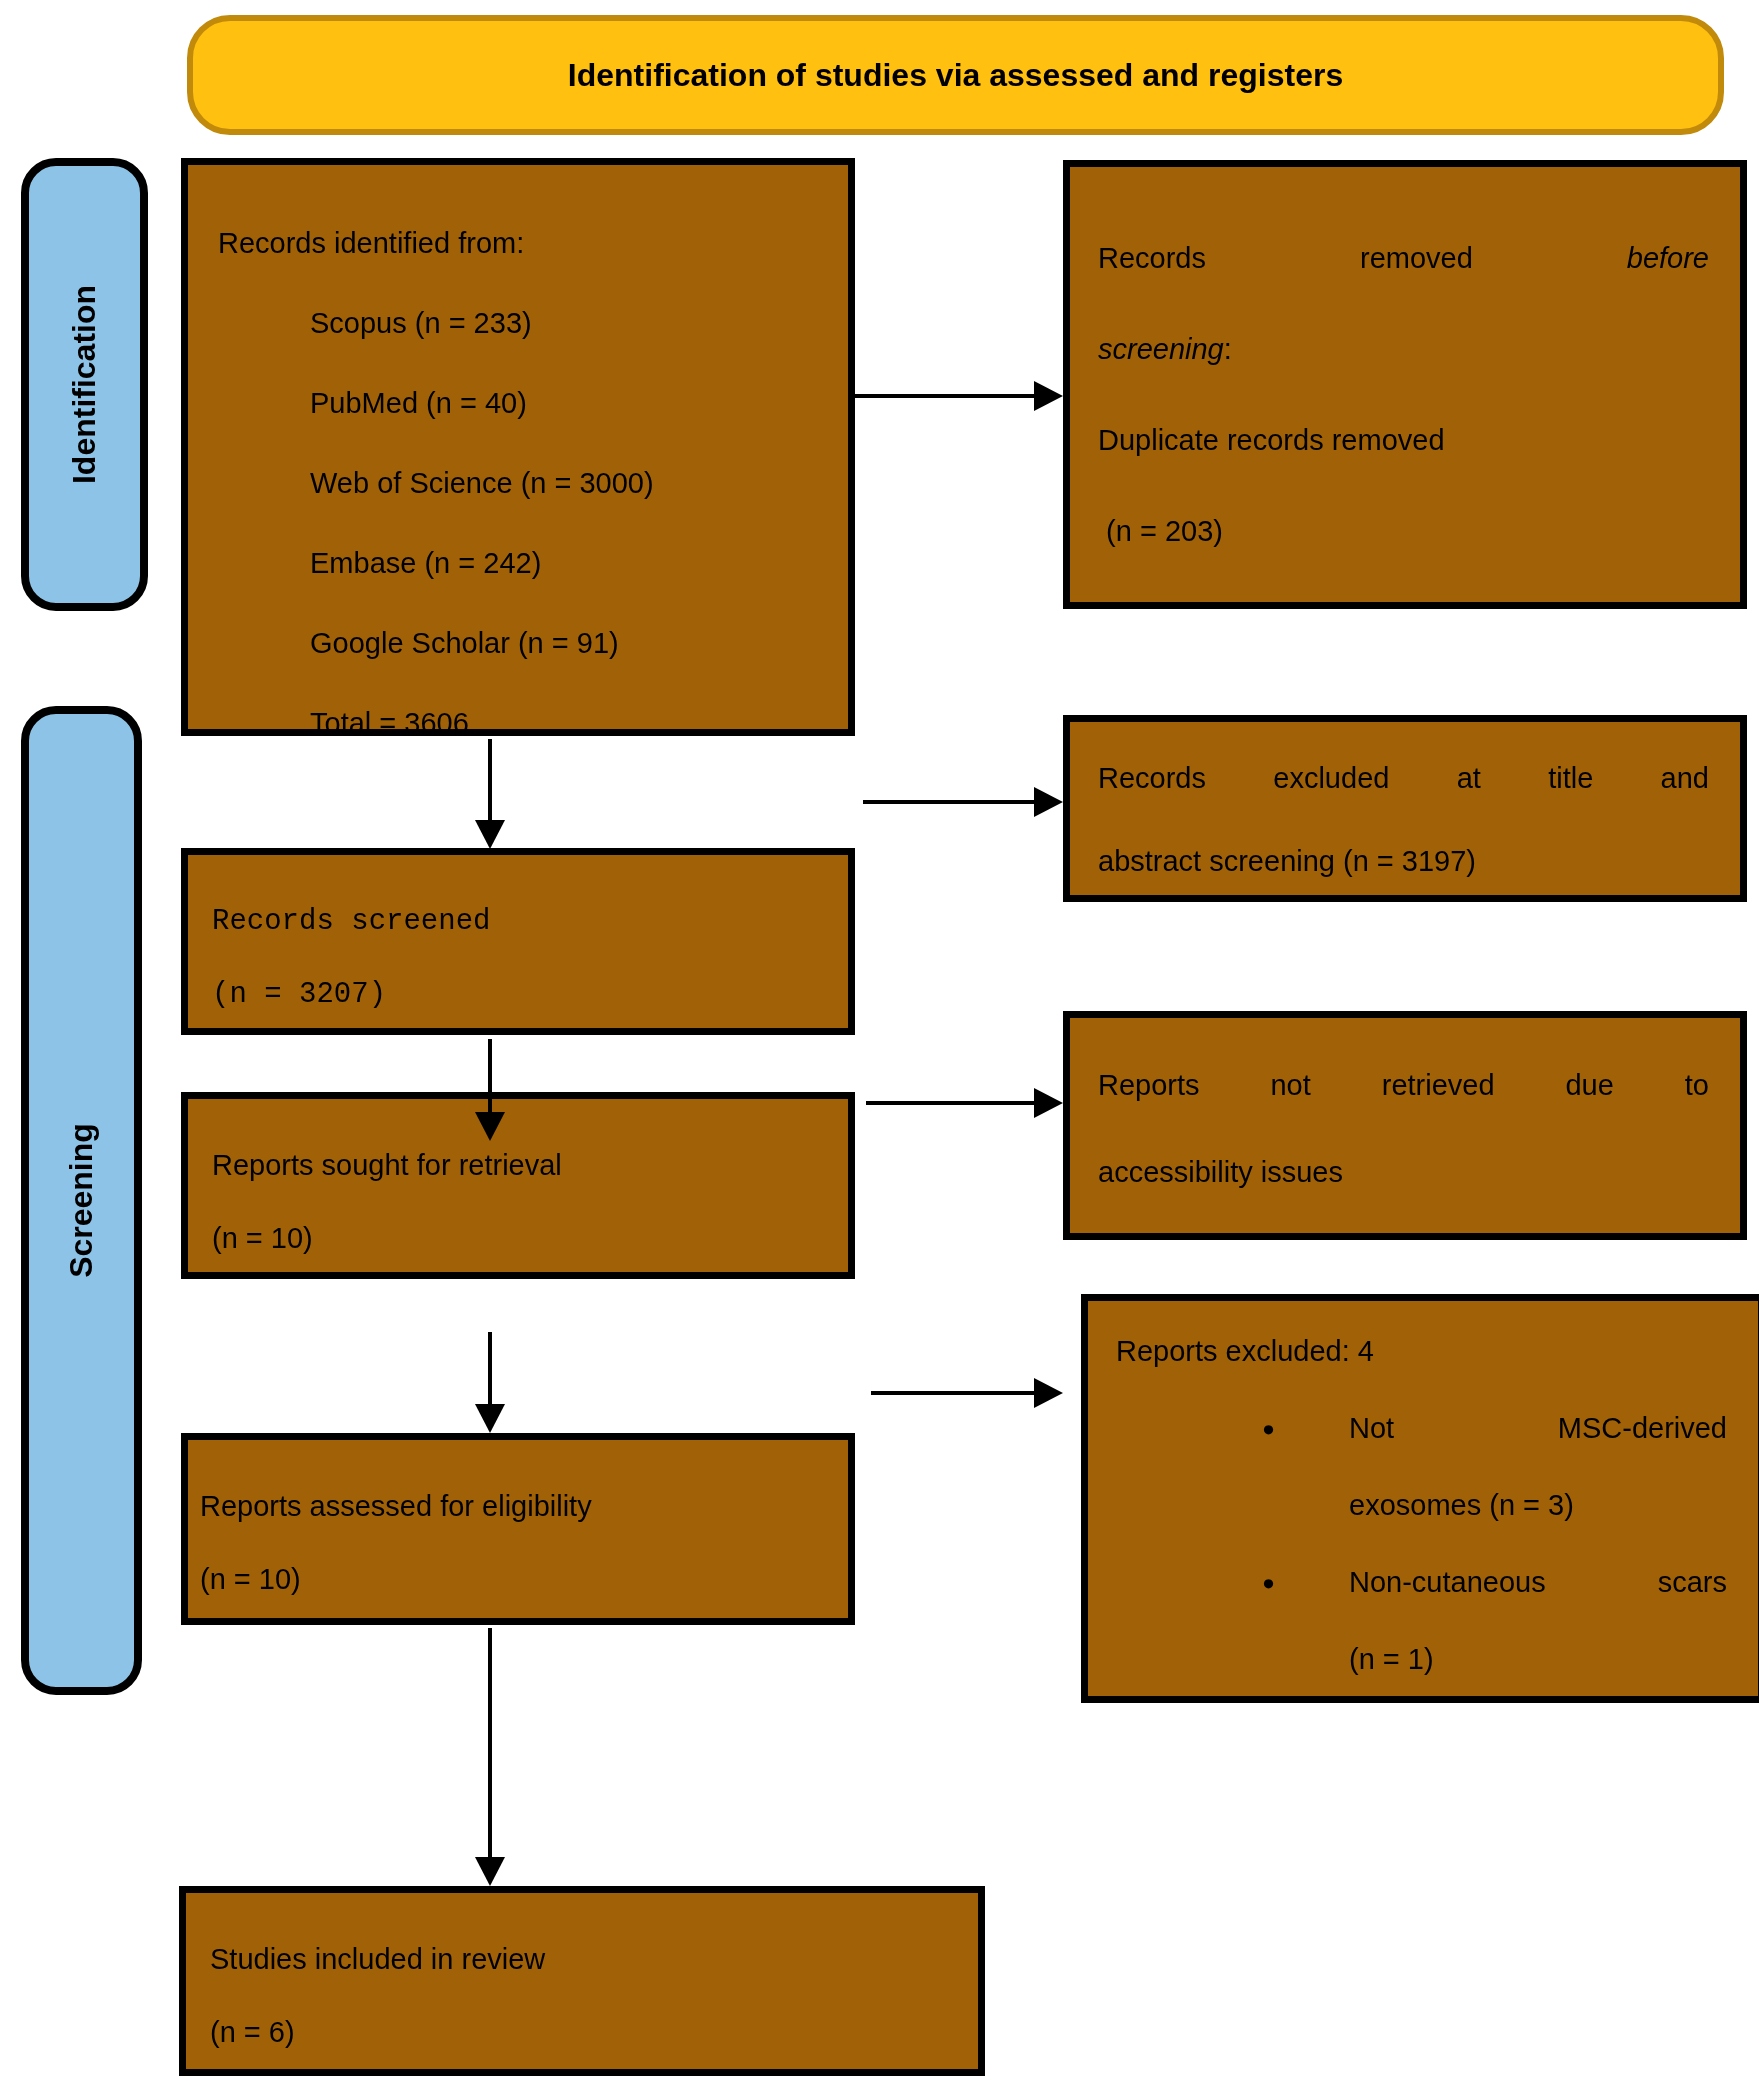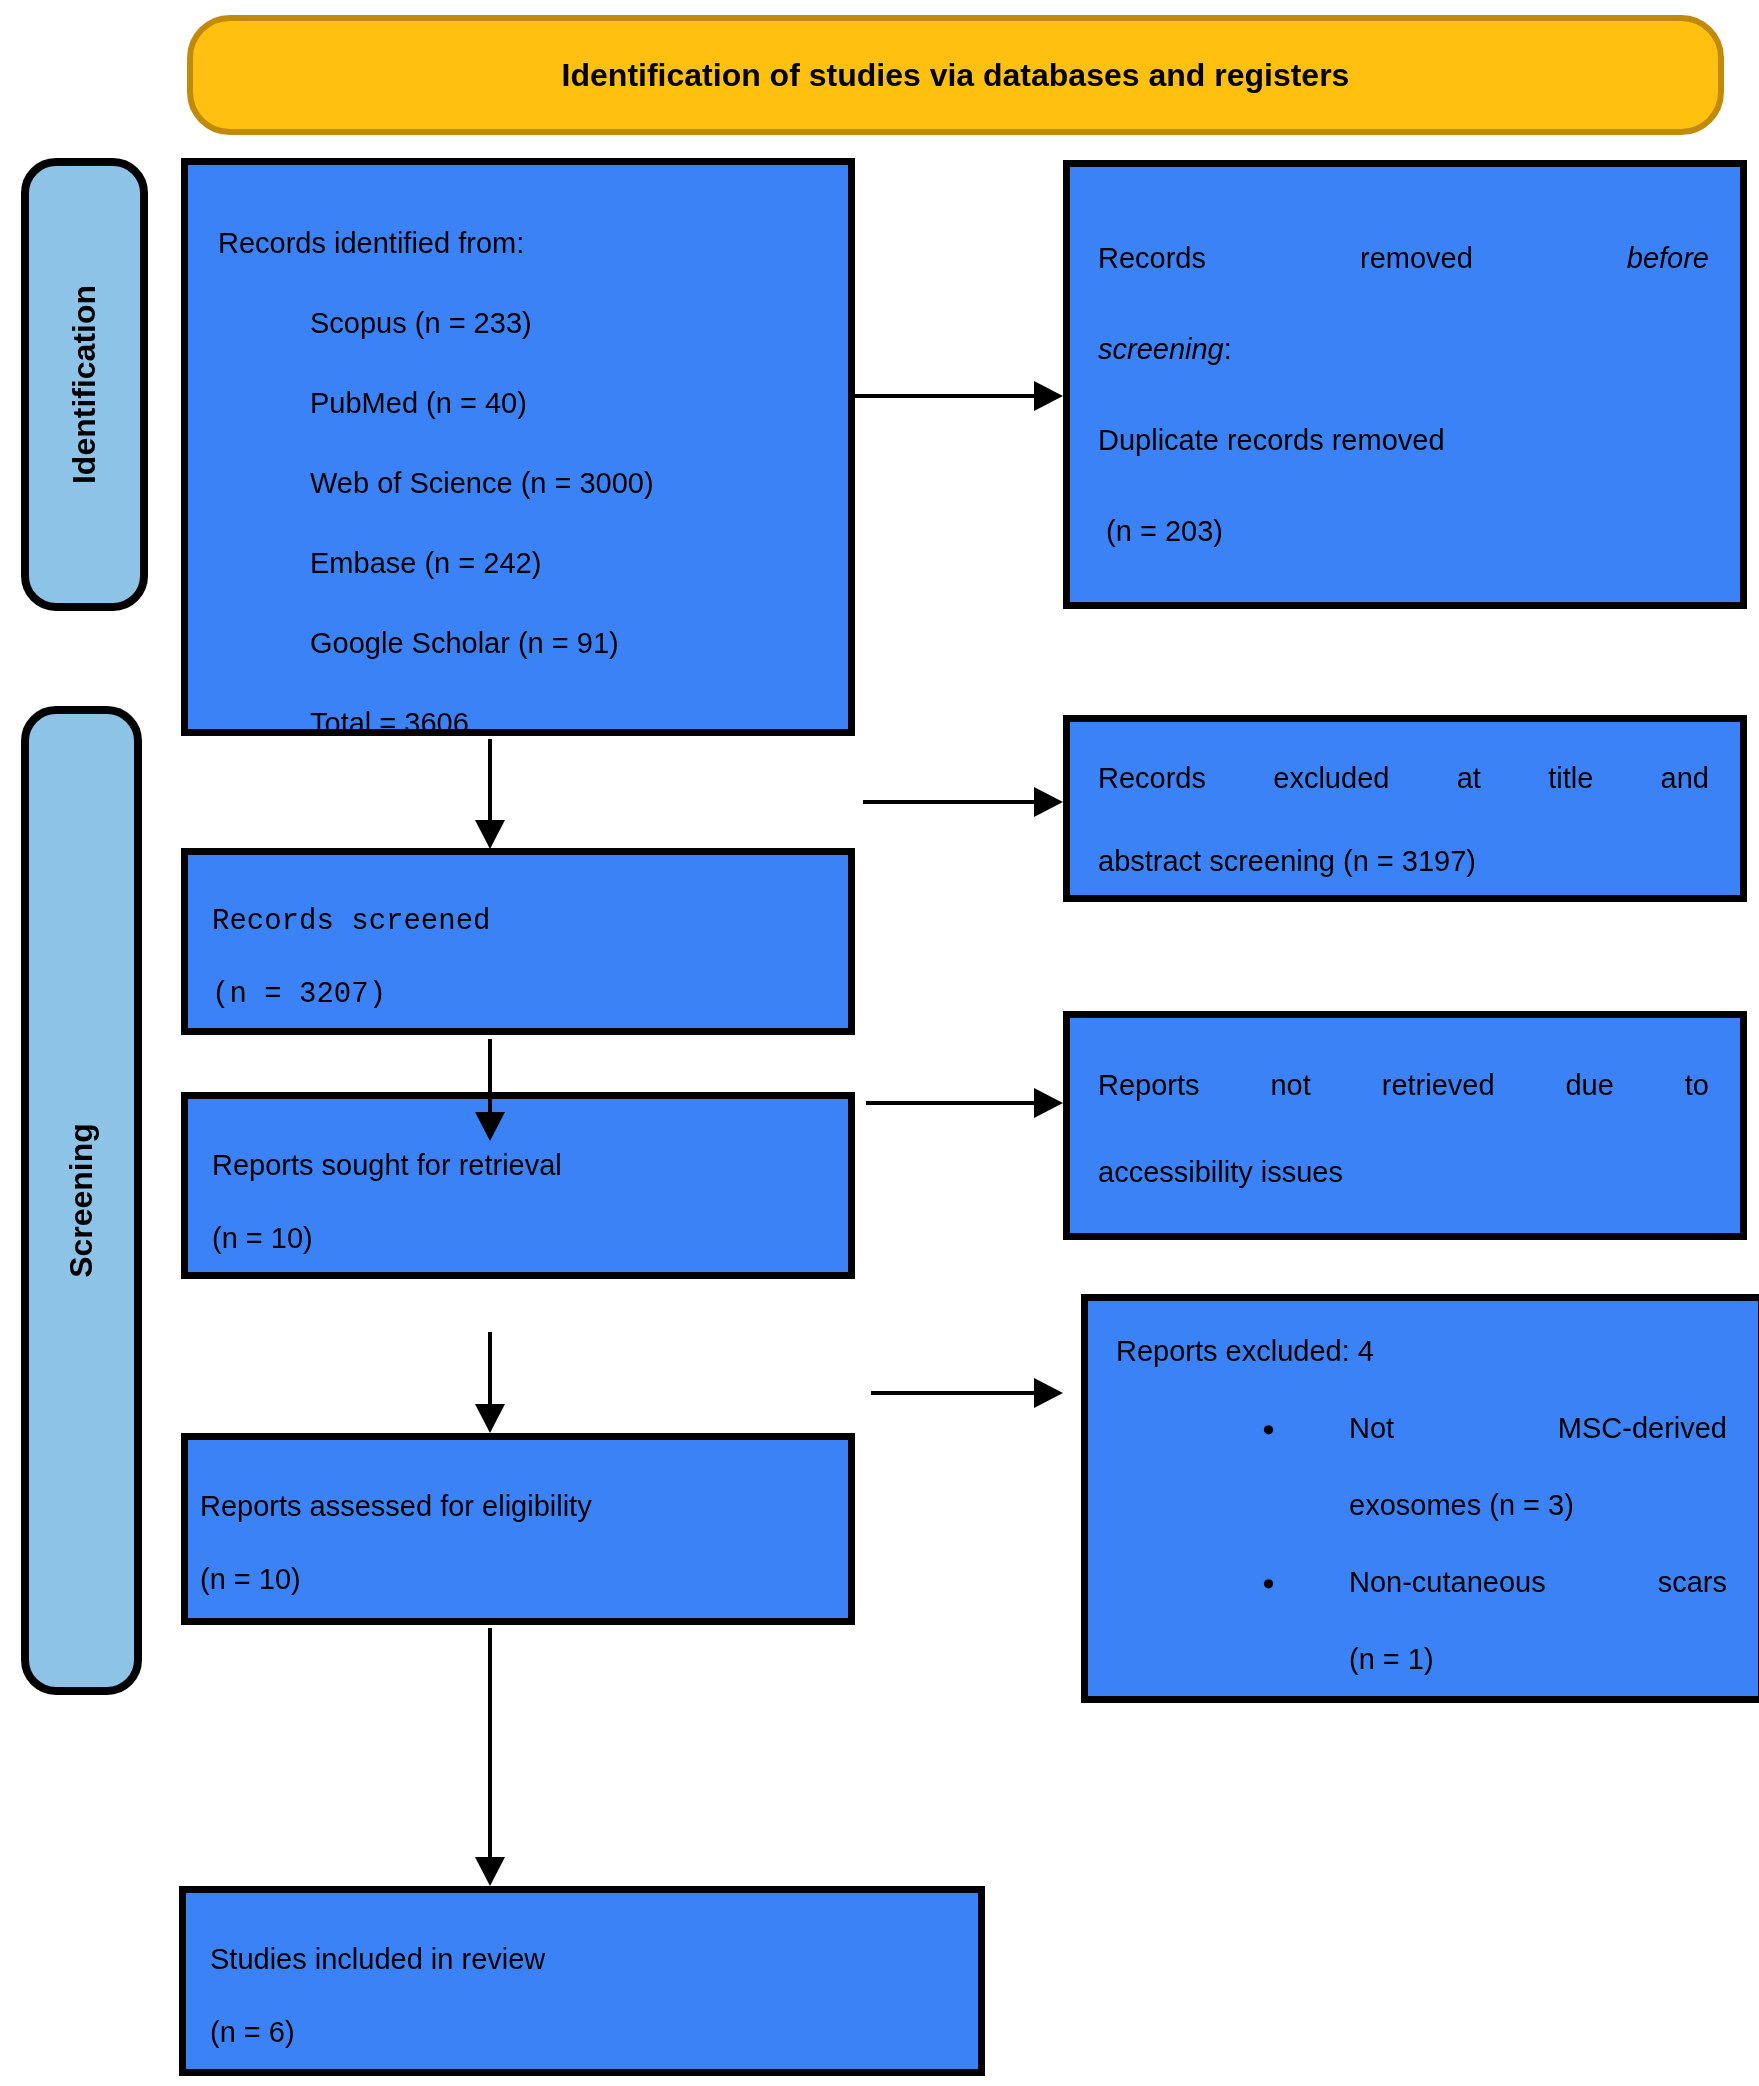--- a/index.html
+++ b/index.html
@@ -25,21 +25,21 @@
     display:flex;align-items:center;justify-content:center;
   }
   .stage-identification{left:20.6px;top:158px;width:127px;height:453px;}
   .stage-screening{left:20.6px;top:706px;width:121px;height:989px;}
   .stage .rot{
     transform:rotate(-90deg);white-space:nowrap;
     font-size:32px;font-weight:bold;
   }
   
   .box{
-    position:absolute;background:#3b82f6;border:7.6px solid #000;
+    position:absolute;background:#a16207;border:7.6px solid #000;
     box-sizing:border-box;font-size:29px;
   }
   .mbox1{left:181px;top:158px;width:674px;height:578px;padding:38px 16px 0 30px;}
   .mbox2{left:181px;top:848px;width:674px;height:187px;padding:30px 16px 0 24px;font-family:Liberation Mono, monospace;}
   .mbox3{left:181px;top:1092px;width:674px;height:187px;padding:30px 16px 0 24px;}
   .mbox4{left:181px;top:1433px;width:674px;height:192px;padding:30px 16px 0 12px;}
   .mbox5{left:179px;top:1886px;width:806px;height:190px;padding:30px 16px 0 24px;}
   .rbox1{left:1063px;top:160px;width:684px;height:449px;padding:46px 31px 0 28px;}
   .rbox2{left:1063px;top:715px;width:684px;height:187px;padding:15px 31px 0 28px;}
   .rbox3{left:1063px;top:1011px;width:684px;height:229px;padding:24px 31px 0 28px;}
@@ -87,21 +87,21 @@
   .arrow-h2{left:863px;top:787px;width:200px;}
   .arrow-h3{left:866px;top:1088px;width:197px;}
   .arrow-h4{left:871px;top:1378px;width:192px;}
 </style>
 </head>
 <body>
 
 <div class="canvas">
 
   <div class="banner">
-    <span class="title">Identification of studies via databases and registers</span>
+    <span class="title">Identification of studies via assessed and registers</span>
   </div>
 
   <div class="stage stage-identification">
     <span class="rot">Identification</span>
   </div>
   <div class="stage stage-screening">
     <span class="rot">Screening</span>
   </div>
 
   <div class="box mbox1">

